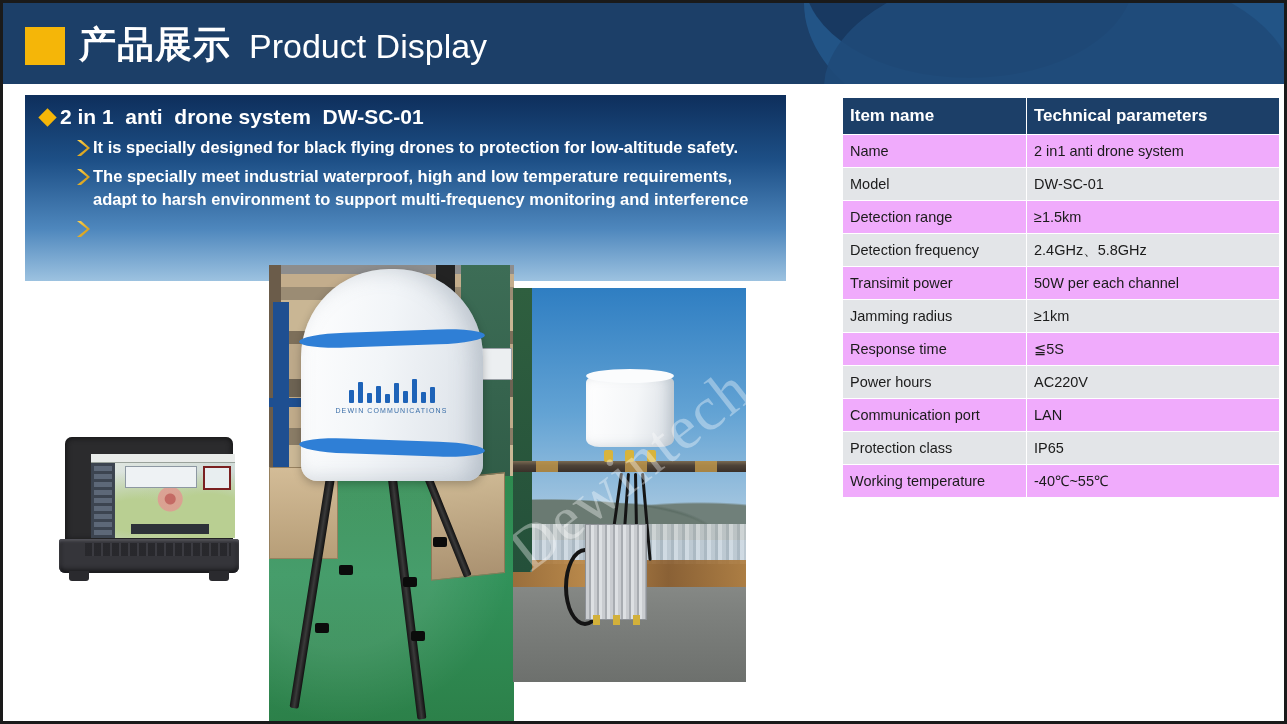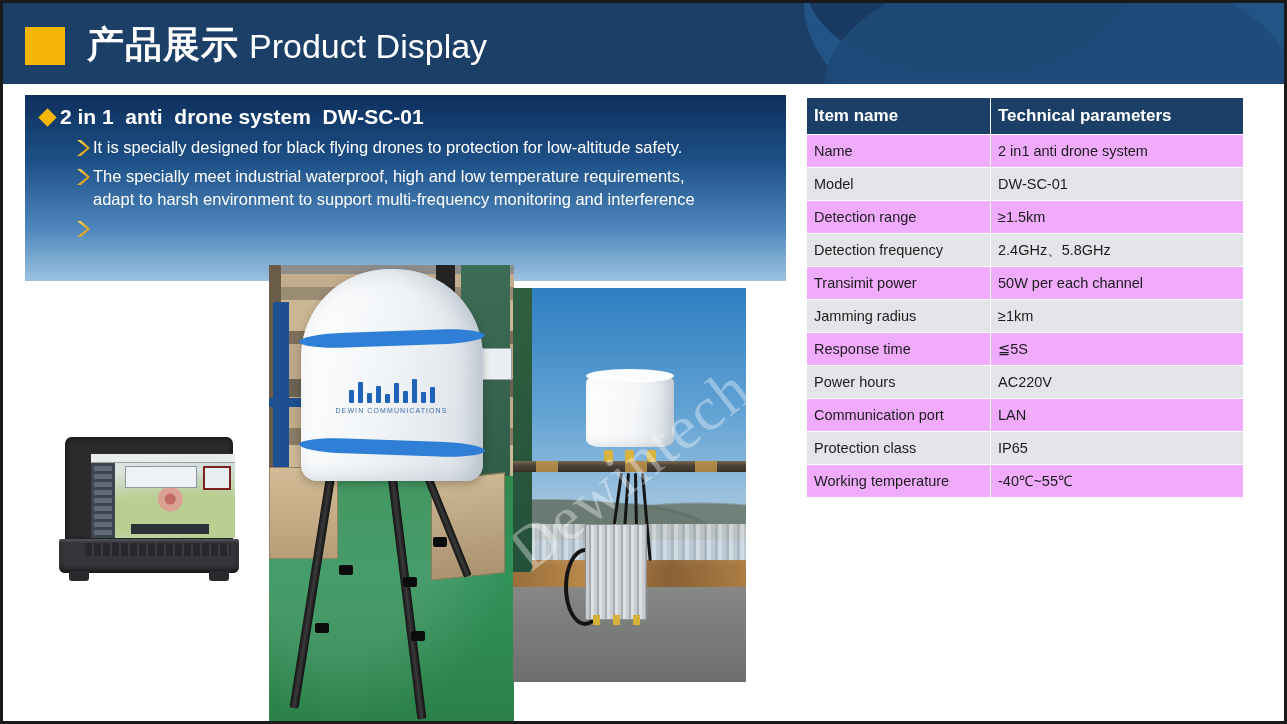--- a/index.html
+++ b/index.html
@@ -60,21 +60,20 @@
     background: #f5b608;
   }
   #header-title-cn {
     position: absolute;
     left: 76px; top: 16px;
     font-size: 37px;
     font-weight: bold;
     color: #ffffff;
     letter-spacing: 1px;
     line-height: 52px;
-    margin-left: 8px;
   }
   #header-title-en {
     position: absolute;
     left: 246px; top: 18px;
     font-size: 34px;
     font-weight: normal;
     color: #ffffff;
     line-height: 50px;
   }
 
@@ -104,20 +103,21 @@
     font-size: 21px;
     font-weight: bold;
     color: #ffffff;
     white-space: pre;
     line-height: 24px;
   }
   .feature-row {
     display: flex;
     align-items: flex-start;
     margin-bottom: 6px;
+    font-weight: bold;
   }
   .chev {
     flex: 0 0 auto;
     width: 28px;
     padding-left: 40px;
     padding-top: 2px;
   }
   .chev svg { display: block; }
   .feature-text {
     font-size: 16.5px;
@@ -389,21 +389,21 @@
     color: rgba(255,255,255,0.36);
     letter-spacing: 2px;
     font-family: "Liberation Serif", serif;
     white-space: nowrap;
     pointer-events:none;
   }
 
   
   #spec-table {
     position: absolute;
-    left: 803px; top: 94px;
+    left: 839px; top: 94px;
     width: 437px;
     border-collapse: collapse;
     font-size: 14.5px;
     color: #1b1b1b;
     table-layout: fixed;
   }
   #spec-table th {
     background: #1c3f68;
     color: #ffffff;
     font-size: 17px;

